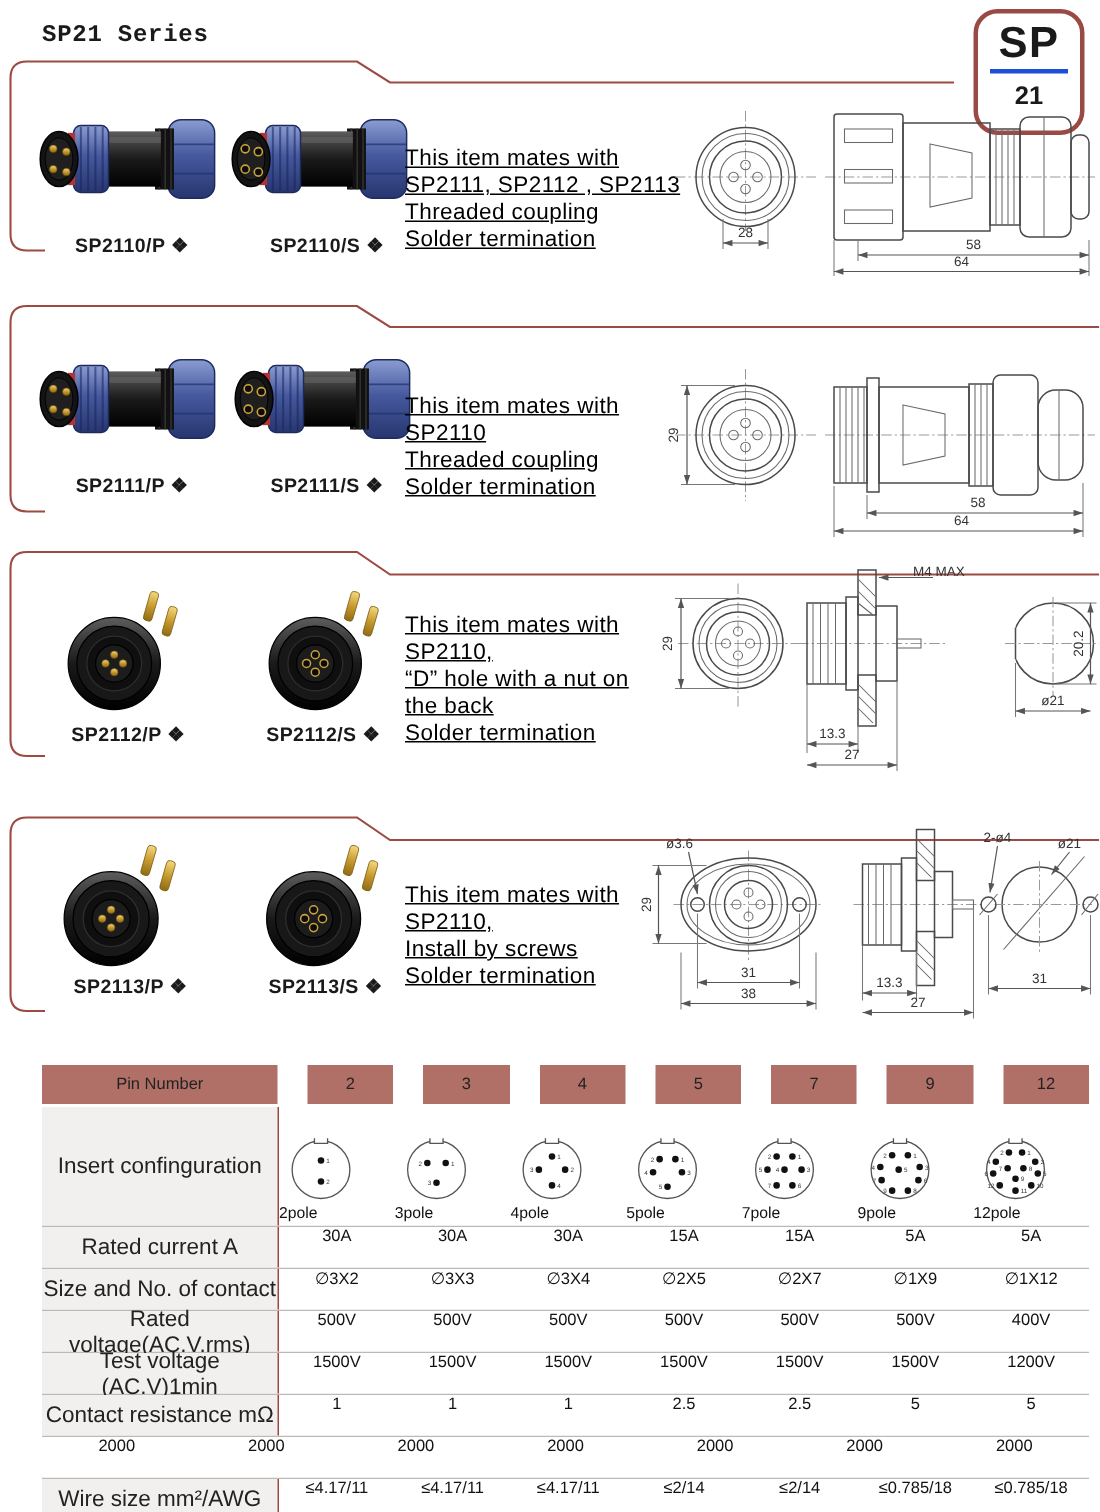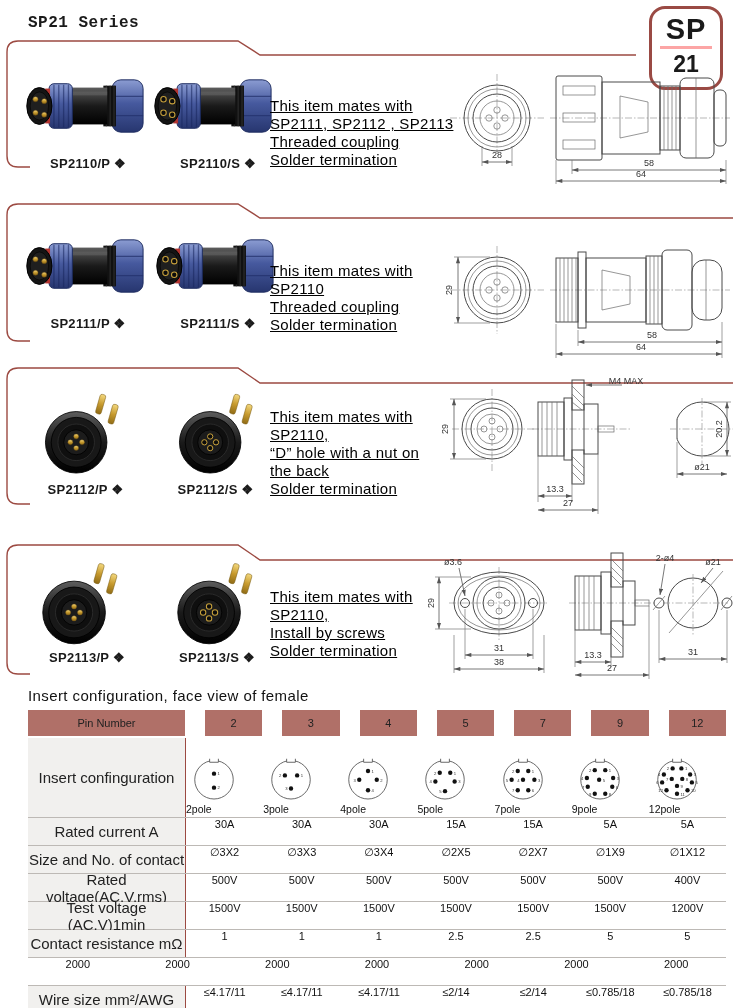--- a/index.html
+++ b/index.html
@@ -4,22 +4,22 @@
 <style>
   html,body{margin:0;padding:0;background:#fff;}
   #page{position:relative;width:733px;height:1008px;background:#fff;overflow:hidden;
         font-family:"Liberation Sans",sans-serif;color:#1a1a1a;}
   .abs{position:absolute;}
   #title{left:28px;top:14px;font-size:16px;font-weight:bold;letter-spacing:.5px;font-family:Liberation Mono, monospace;}
   
   #logo{right:10px;top:6px;width:68px;height:78px;border:3px solid #9a4a44;border-radius:16px;
         background:#fff;text-align:center;}
   #logo .sp{font-size:29px;font-weight:900;letter-spacing:1px;line-height:34px;margin:3px 8px 0 8px;
-        border-bottom:3px solid #fca5a5;}
-  #logo .n21{font-size:23px;font-weight:900;line-height:30px;}
+        border-bottom:3px solid #1d4ed8;}
+  #logo .n21{font-size:17px;font-weight:900;line-height:30px;}
   
   svg.sec-border{position:absolute;left:0;pointer-events:none;}
   .sec-border path{fill:none;stroke:#9c4a42;stroke-width:1.4;}
   
   svg.photo{position:absolute;}
   .prod-label{position:absolute;font-size:13px;font-weight:bold;text-align:center;letter-spacing:.3px;}
   .desc{position:absolute;font-size:15px;line-height:18px;letter-spacing:.3px;color:#000000;text-decoration:underline;}
   
   svg.draw{position:absolute;}
   .ln{fill:none;stroke:#4a4a4a;stroke-width:1;}
@@ -390,21 +390,20 @@
     <text class="dtx" x="240" y="18">2-ø4</text>
     <line class="dim" x1="240" y1="21" x2="235" y2="52" marker-end="url(#aE)"></line>
     <text class="dtx" x="288" y="22">ø21</text>
     <line class="dim" x1="288" y1="25" x2="276" y2="40" marker-end="url(#aE)"></line>
     <line class="ext" x1="234" y1="67" x2="234" y2="120"></line>
       <line class="ext" x1="302" y1="67" x2="302" y2="120"></line>
     <line class="dim" x1="234" y1="116" x2="302" y2="116" marker-start="url(#aS)" marker-end="url(#aE)"></line>
     <text class="dtx" x="268" y="112">31</text>
   </svg>
 
-  <div id="tbl-heading" class="abs">Insert configuration, face view of female</div>
   <div id="spec-table" class="abs">
     <div id="thead">
         <div class="th th-label">Pin Number</div>
         <div class="th">2</div>
         <div class="th">3</div>
         <div class="th">4</div>
         <div class="th">5</div>
         <div class="th">7</div>
         <div class="th">9</div>
         <div class="th">12</div>

